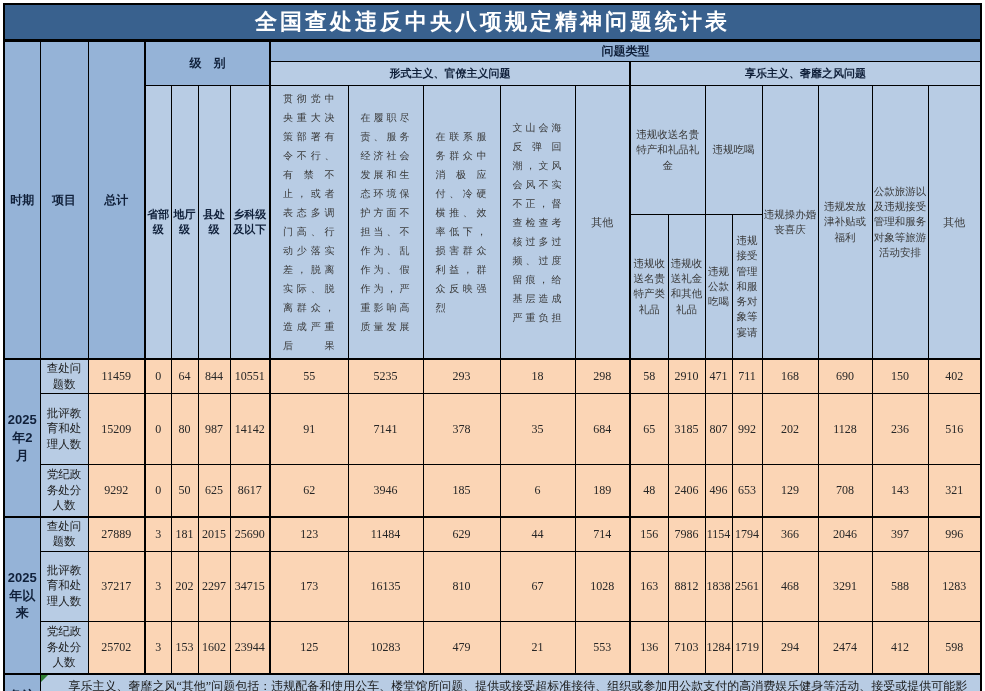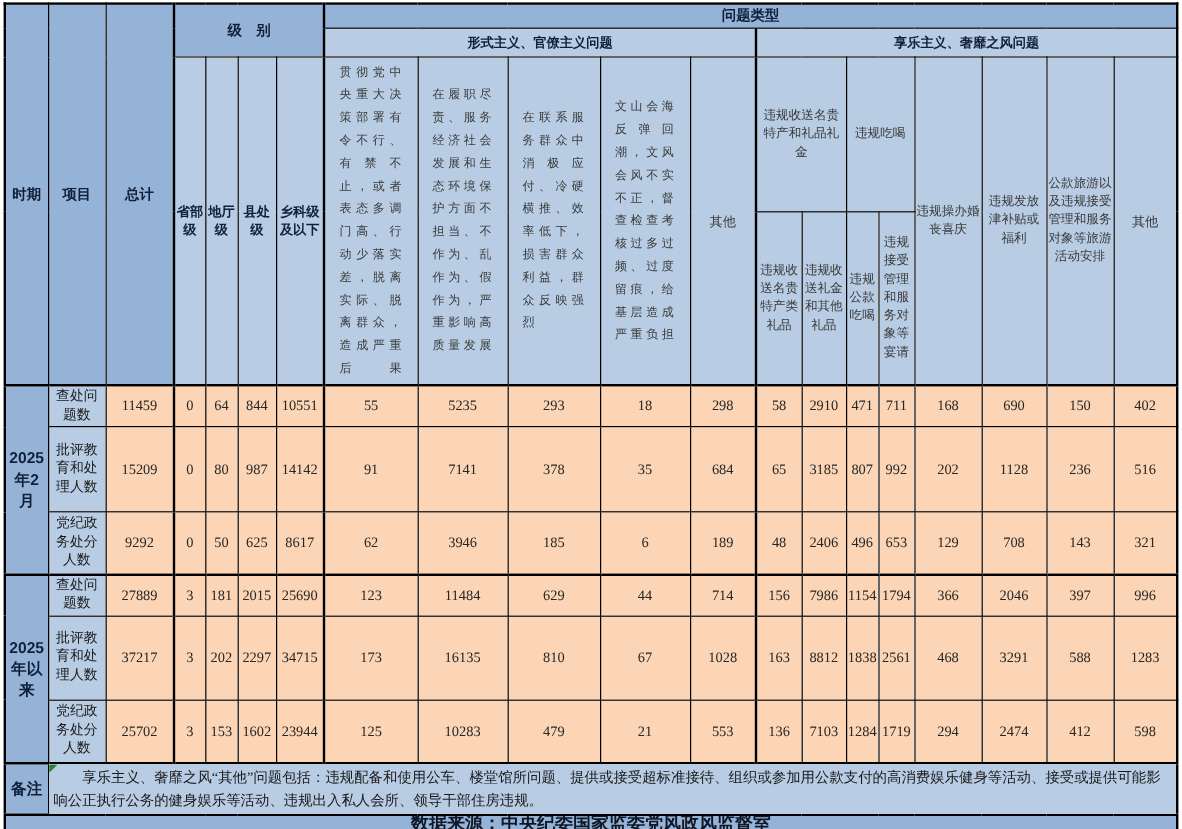--- a/index.html
+++ b/index.html
@@ -54,20 +54,21 @@
   .note-label{background:var(--header-mid);font-weight:bold;font-size:13px;}
   .bar-cell{background:var(--header-mid);padding:0 4px;}
   .bar-inner{display:flex;justify-content:space-between;align-items:center;
      font-size:15px;font-weight:bold;color:#101828;line-height:14px;flex-direction:column;}
 </style>
 </head>
 <body>
 
 <div class="sheet">
 
+  <div class="title-bar">全国查处违反中央八项规定精神问题统计表</div>
 
   <table>
     <colgroup>
       <col style="width:36px">
         <col style="width:48px">
         <col style="width:57px">
       <col style="width:26px">
         <col style="width:27px">
         <col style="width:32px">
         <col style="width:40px">

